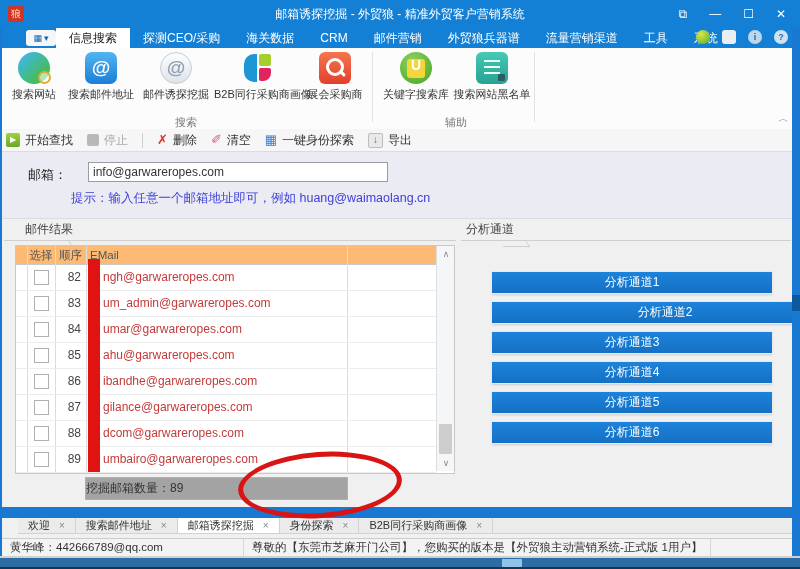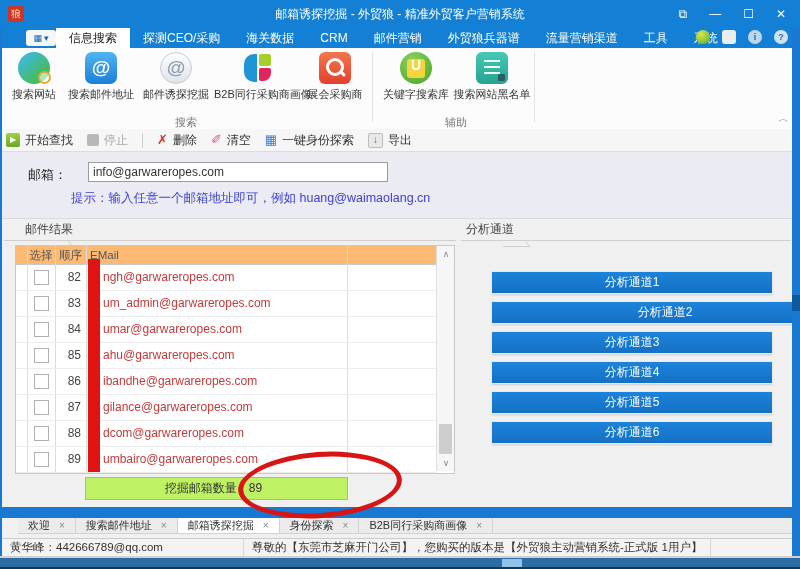--- a/index.html
+++ b/index.html
@@ -104,22 +104,22 @@
   .trow{position:absolute;left:0;width:420px;height:26px;border-bottom:1px solid #ececec;}
   .cb{position:absolute;left:18px;top:6px;width:13px;height:13px;border:1px solid #b0b0b0;background:#fff;}
   .ordercell{position:absolute;left:39px;top:0;width:26px;line-height:26px;text-align:right;
     font-size:12px;color:#444;}
   .emailcell{position:absolute;left:87px;top:0;line-height:26px;font-size:12px;color:#c23b3b;white-space:nowrap;}
   .vscroll{position:absolute;left:420px;top:0;width:18px;height:225px;background:#f5f6f7;border-left:1px solid #ddd;box-sizing:border-box;}
   .varrow{position:absolute;left:0;width:18px;height:16px;color:#8a8a8a;font-size:9px;text-align:center;line-height:16px;}
   .vthumb{position:absolute;left:2px;width:13px;height:30px;background:#cdcdcd;border-radius:1px;}
 
   
-  .countbox{left:85px;top:477px;width:263px;height:23px;background:#bef264;border:1px solid #b0b0b0;
-    font-size:12px;color:#333;text-align:center;line-height:20px;padding-right:6px;box-sizing:border-box;}
+  .countbox{left:85px;top:477px;width:263px;height:23px;background:#a3a3a3;border:1px solid #b0b0b0;
+    font-size:12px;color:#333;text-align:left;line-height:20px;padding-right:6px;box-sizing:border-box;}
 
   
   .redbar{left:88px;top:259px;width:12px;height:213px;background:#e11212;z-index:5;}
   .redellipse{left:238px;top:452px;width:154px;height:56px;border:5px solid #d81414;border-radius:50%;
     transform:rotate(-4deg);z-index:6;}
 
   
   .chbtn{position:absolute;left:492px;width:280px;height:21px;background:linear-gradient(180deg,#1d83da,#1470c4);
     color:#fff;font-size:12px;text-align:center;line-height:21px;
     box-shadow:0 0 0 1px #e9e9e9, 0 2px 2px rgba(0,0,0,0.15);}

